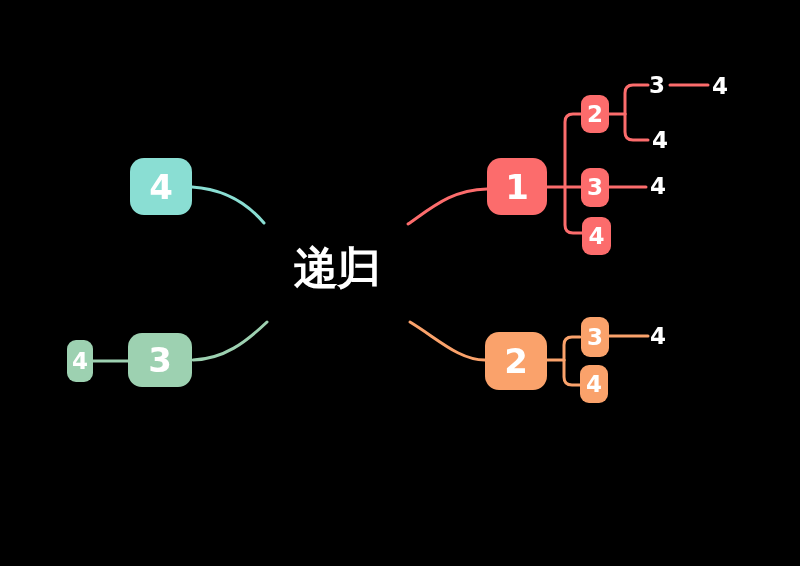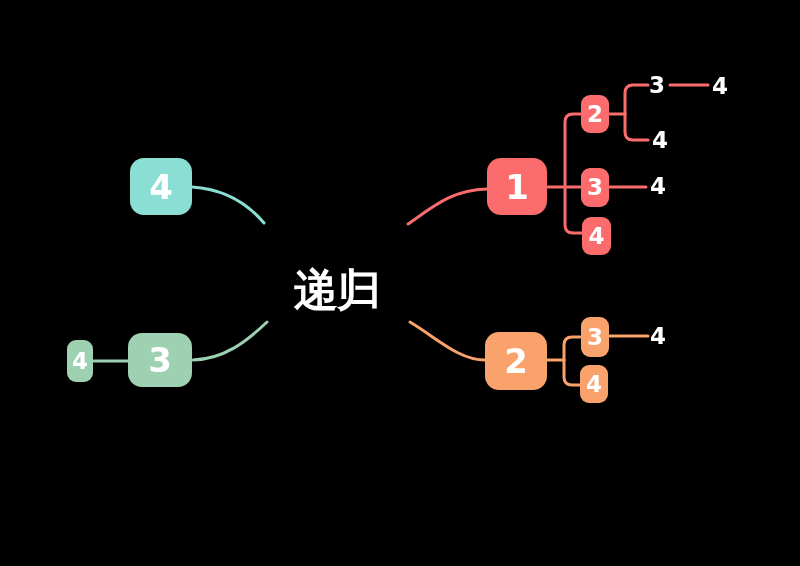--- a/index.html
+++ b/index.html
@@ -32,21 +32,21 @@
   .box   { border-radius: 14px; font-size: 34px; }
   .small { border-radius: 9px;  font-size: 23px; }
   .leaf  { font-size: 23px; transform: translate(-50%, -50%); }
 
   .bg-red    { background: var(--red); }
   .bg-orange { background: var(--orange); }
   .bg-teal   { background: var(--teal); }
   .bg-green  { background: var(--green); }
 
   
-  #n-root   { left: 294px; top: 268px; text-align: center; }
+  #n-root   { left: 294px; top: 246px; text-align: center; }
   #n-l4     { left: 130px; top: 158px; width: 62px; height: 57px; }
   #n-l3     { left: 128px; top: 333px; width: 64px; height: 54px; }
   #n-l3-4   { left: 67px;  top: 340px; width: 26px; height: 42px; font-size: 23px; }
   #n-r1     { left: 487px; top: 158px; width: 60px; height: 57px; }
   #n-r1-2   { left: 581px; top: 95px;  width: 28px; height: 38px; }
   #n-r1-3   { left: 581px; top: 168px; width: 28px; height: 39px; }
   #n-r1-4   { left: 582px; top: 217px; width: 29px; height: 38px; }
   #n-r2     { left: 485px; top: 332px; width: 62px; height: 58px; }
   #n-r2-3   { left: 581px; top: 317px; width: 28px; height: 40px; }
   #n-r2-4   { left: 580px; top: 365px; width: 28px; height: 38px; }

